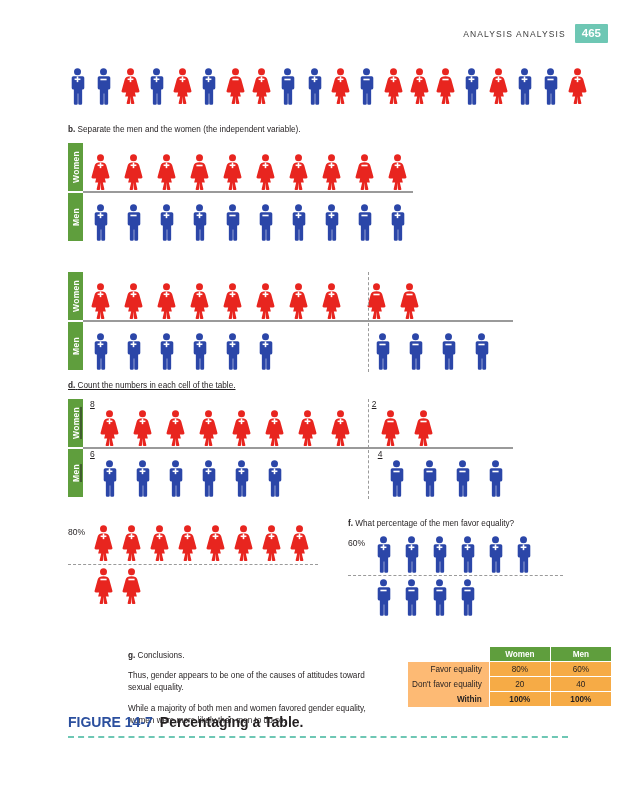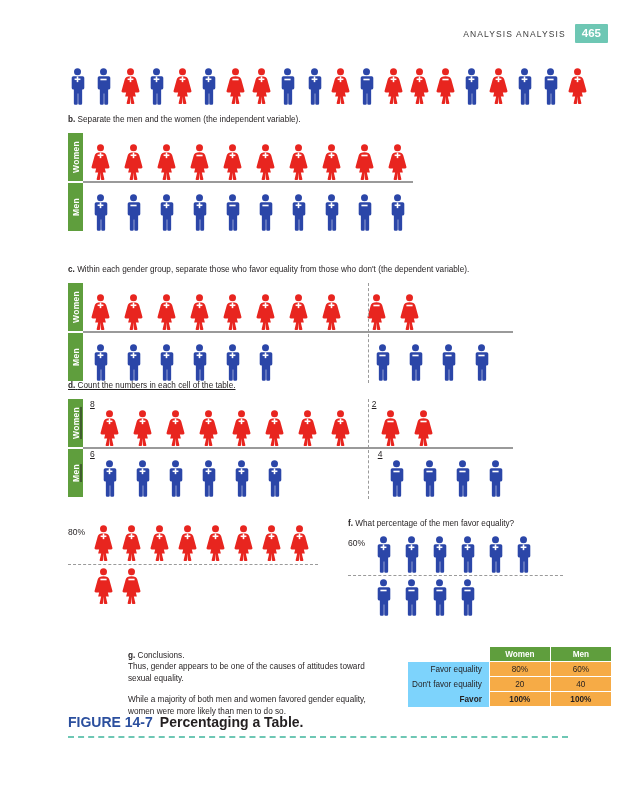--- a/index.html
+++ b/index.html
@@ -62,21 +62,21 @@
   }
   table.summary td,table.summary th{
     padding:2.5px 4px;
     text-align:center;
     border:1px solid #ffffff;
   }
   table.summary th.colhead{
     background:#5f9e3d;color:#ffffff;font-weight:700;width:52px;
   }
   table.summary td.rowhead{
-    background:#7dd3fc;color:#231f20;text-align:right;
+    background:#fdba74;color:#231f20;text-align:right;
     border:none;padding-right:7px;white-space:nowrap;font-weight:400;
   }
   table.summary td.rowhead.total{font-weight:700;}
   table.summary td.cell{background:#f6ab46;color:#231f20;width:52px;}
   table.summary td.cell.total{font-weight:700;}
   table.summary th.corner{background:#ffffff;border:none;}
   
   .fig-caption{
     position:absolute; left:68px; top:714px;
     font-size:14px; font-weight:700;
@@ -248,21 +248,21 @@
         <svg class="fig" width="19" height="37" viewBox="0 0 38 74">
           <circle cx="19" cy="7.5" r="7" fill="#e8251f"></circle>
           <path d="M19 16.3 c6.4 0 10.2 2.2 11.6 6.6 l6.2 22.8 c0.5 2.0 -0.7 3.2 -2.6 3.2 h-6.5 l2.0 8.0 h-6.0 l3.0 13.0 a1.8 1.8 0 0 1 -1.8 2.2 h-3.2 a1.8 1.8 0 0 1 -1.8 -1.6 l-0.9 -13.6 h-0.0 l-0.9 13.6 a1.8 1.8 0 0 1 -1.8 1.6 h-3.2 a1.8 1.8 0 0 1 -1.8 -2.2 l3.0 -13.0 h-6.0 l2.0 -8.0 h-6.5 c-1.9 0 -3.1 -1.2 -2.6 -3.2 l6.2 -22.8 c1.4 -4.4 5.2 -6.6 11.6 -6.6 z" fill="#e8251f"></path>
           <rect x="13.2" y="21" width="11.6" height="3.1" fill="#fff"></rect>
           <rect x="17.4" y="16.8" width="3.2" height="11.5" fill="#fff"></rect>
         </svg>
       </span>
     </div>
 </div>
 
-<div class="sect" style="left:68px;top:114px;width:520px;">
+<div class="sect" style="left:68px;top:124px;width:520px;">
   <div class="caption">
     <b>b.</b>
     <span>Separate the men and the women (the independent variable).</span>
   </div>
   <div style="margin-top:8px;position:relative;">
 
     <div style="display:flex;align-items:stretch;height:48px;">
       <div class="side-label" style="width:15px;">Women</div>
       <div class="row" id="b-women" style="margin-left: 8px; align-items: flex-end; gap: 14px;">
           <span class="icon-wrap" style="display:inline-block;">
@@ -425,24 +425,20 @@
               <rect x="13.2" y="21" width="11.6" height="3.1" fill="#fff"></rect>
               <rect x="17.4" y="16.8" width="3.2" height="11.5" fill="#fff"></rect>
             </svg>
           </span>
         </div>
     </div>
   </div>
 </div>
 
 <div class="sect" style="left:68px;top:264px;width:520px;">
-  <div class="caption">
-    <b>c.</b>
-    <span>Within each gender group, separate those who favor equality from those who don't (the dependent variable).</span>
-  </div>
   <div style="margin-top:8px;position:relative;">
     <div style="display:flex;align-items:stretch;height:48px;">
       <div class="side-label" style="width:15px;">Women</div>
       <div class="row" id="c-women-favor" style="margin-left: 8px; align-items: flex-end; gap: 14px;">
           <span class="icon-wrap" style="display:inline-block;">
             <svg class="fig" width="19" height="37" viewBox="0 0 38 74">
               <circle cx="19" cy="7.5" r="7" fill="#e8251f"></circle>
               <path d="M19 16.3 c6.4 0 10.2 2.2 11.6 6.6 l6.2 22.8 c0.5 2.0 -0.7 3.2 -2.6 3.2 h-6.5 l2.0 8.0 h-6.0 l3.0 13.0 a1.8 1.8 0 0 1 -1.8 2.2 h-3.2 a1.8 1.8 0 0 1 -1.8 -1.6 l-0.9 -13.6 h-0.0 l-0.9 13.6 a1.8 1.8 0 0 1 -1.8 1.6 h-3.2 a1.8 1.8 0 0 1 -1.8 -2.2 l3.0 -13.0 h-6.0 l2.0 -8.0 h-6.5 c-1.9 0 -3.1 -1.2 -2.6 -3.2 l6.2 -22.8 c1.4 -4.4 5.2 -6.6 11.6 -6.6 z" fill="#e8251f"></path>
               <rect x="13.2" y="21" width="11.6" height="3.1" fill="#fff"></rect>
               <rect x="17.4" y="16.8" width="3.2" height="11.5" fill="#fff"></rect>
@@ -977,21 +973,21 @@
             <circle cx="19" cy="7.5" r="7" fill="#2b46a8"></circle>
             <path d="M8.6 16.5 h20.8 a3.2 3.2 0 0 1 3.2 3.2 v20.5 a2.6 2.6 0 0 1 -2.6 2.6 h-1.7 v28.4 a2.4 2.4 0 0 1 -2.4 2.4 h-3.0 a2.4 2.4 0 0 1 -2.4 -2.4 v-20.2 h-1.0 v20.2 a2.4 2.4 0 0 1 -2.4 2.4 h-3.0 a2.4 2.4 0 0 1 -2.4 -2.4 v-28.4 h-1.7 a2.6 2.6 0 0 1 -2.6 -2.6 v-20.5 a3.2 3.2 0 0 1 3.2 -3.2 z" fill="#2b46a8"></path>
             <rect x="12.8" y="21.4" width="12.4" height="3.2" fill="#fff"></rect>
           </svg>
         </span>
       </div>
   </div>
 </div>
 
 <div class="sect" style="left:128px;top:650px;width:260px;">
-  <div class="caption" style="">
+  <div class="caption" style="margin-bottom:9px;">
     <b>g.</b>
     <span>Conclusions.</span>
   </div>
   <div class="concl-text">
     <p>Thus, gender appears to be one of the causes of attitudes toward sexual equality.</p>
     <p>While a majority of both men and women favored gender equality, women were more likely than men to do so.</p>
   </div>
 </div>
 
 <div class="sect" style="left:408px;top:646px;">
@@ -1008,21 +1004,21 @@
           <td class="rowhead">Favor equality</td>
           <td class="cell">80%</td>
           <td class="cell">60%</td>
         </tr>
         <tr>
           <td class="rowhead">Don't favor equality</td>
           <td class="cell">20</td>
           <td class="cell">40</td>
         </tr>
         <tr>
-          <td class="rowhead total">Favor</td>
+          <td class="rowhead total">Within</td>
           <td class="cell total">100%</td>
           <td class="cell total">100%</td>
         </tr>
       </tbody>
   </table>
 </div>
 
 <div class="fig-caption">
   <span class="fnum">FIGURE 14-7</span><span class="ftitle">Percentaging a Table.</span>
 </div>

